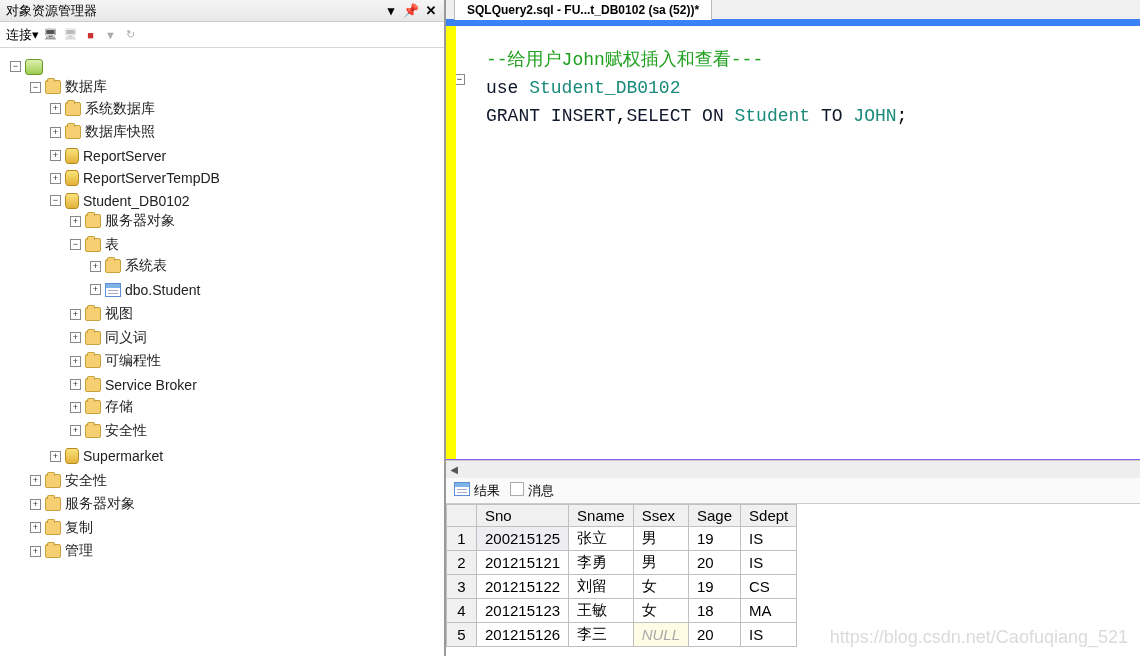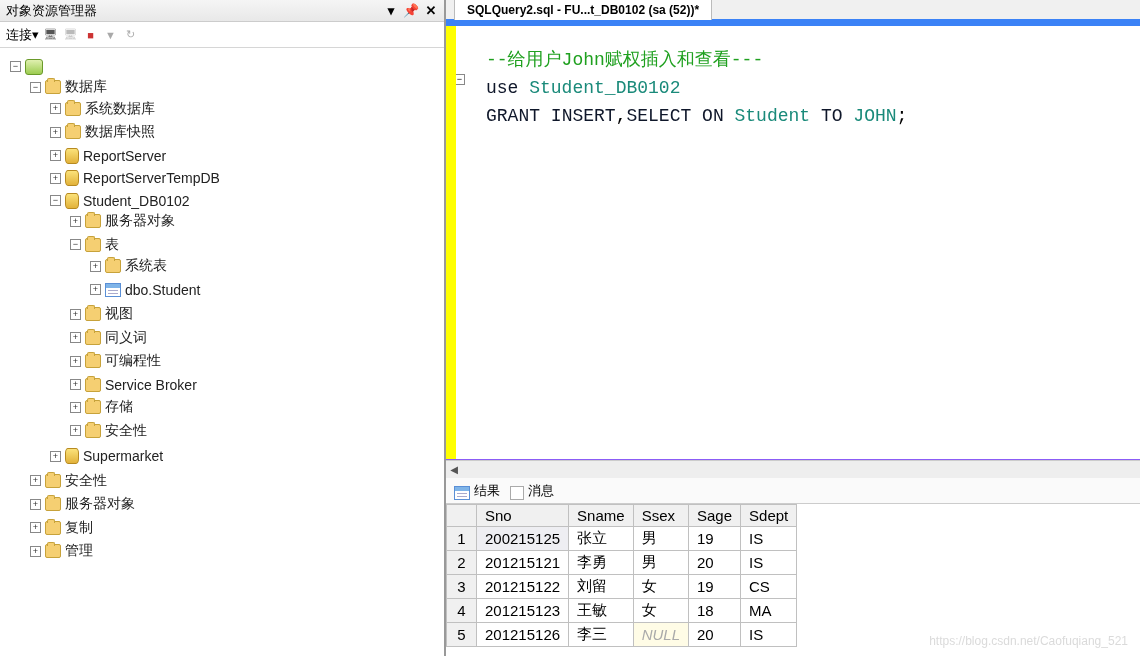--- a/index.html
+++ b/index.html
@@ -33,30 +33,30 @@
 .editor { flex: 1; padding: 20px 10px 10px 10px; font-family: "Courier New", monospace; font-size: 18px; line-height: 28px; position: relative; overflow-x: auto; }
 .fold-box { position: absolute; left: -12px; width: 11px; height: 11px; border: 1px solid #888; background: #fff; display: flex; align-items: center; justify-content: center; font-size: 9px; }
 .editor-line { position: relative; padding-left: 20px; }
 .c-comment { color: #1fa01f; }
 .c-kw { color: #0f172a; }
 .c-id { color: #1a8a7a; }
 .c-star { color: #666; }
 .scroll-h { height: 18px; background: #eee; border-top: 1px solid #ccc; display: flex; align-items: center; }
 .scroll-h .arrow { width: 16px; height: 16px; display: flex; align-items: center; justify-content: center; font-size: 10px; color: #555; cursor: pointer; }
 .results-tabs { display: flex; align-items: center; gap: 10px; padding: 4px 8px; border-bottom: 1px solid #ccc; background: #fafafa; height: 26px; }
-.results-tabs .rt { display: flex; align-items: flex-end; gap: 4px; font-size: 13px; cursor: pointer; }
+.results-tabs .rt { display: flex; align-items: flex-start; gap: 4px; font-size: 13px; cursor: pointer; }
 .results-grid { flex: 1; overflow: auto; }
 table.rg { border-collapse: collapse; font-size: 15px; }
 table.rg th, table.rg td { border: 1px solid #c0c0c0; padding: 2px 8px; text-align: left; height: 22px; }
 table.rg th { background: #f0f0f0; font-weight: normal; }
 table.rg .rownum { background: #f0f0f0; text-align: center; width: 30px; }
 table.rg .sel-cell { border: 1px dotted #333; background: #eeeef2; margin-left: 20px; }
 table.rg th:first-child { width: 30px; }
 .null { color: #aaa; background: #fffce6; font-style: italic; }
-.watermark { position: absolute; right: 12px; bottom: 8px; color: rgba(150,150,150,0.35); font-size: 12px; font-family: Arial, sans-serif; pointer-events: none; }
+.watermark { position: absolute; right: 12px; bottom: 8px; color: rgba(150,150,150,0.35); font-size: 18px; font-family: Arial, sans-serif; pointer-events: none; }
 </style>
 </head>
 <body>
 
 <div class="app">
   <div class="left-panel">
     <div class="panel-title">
       <span>对象资源管理器</span>
       <span class="controls">
         <span class="ctrl">▾</span>

